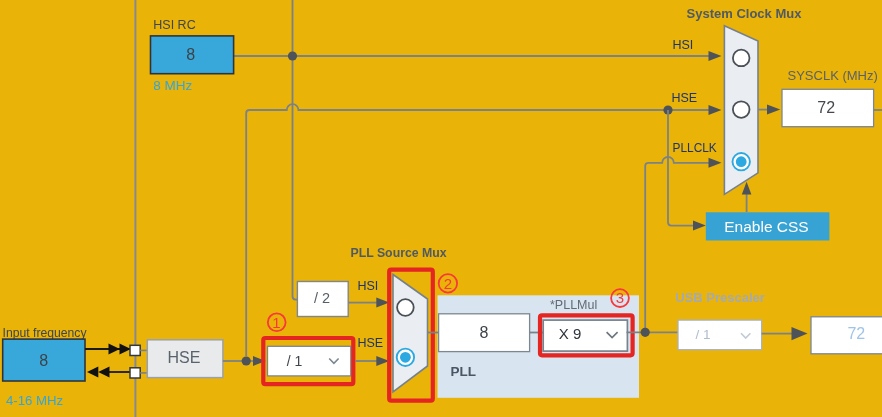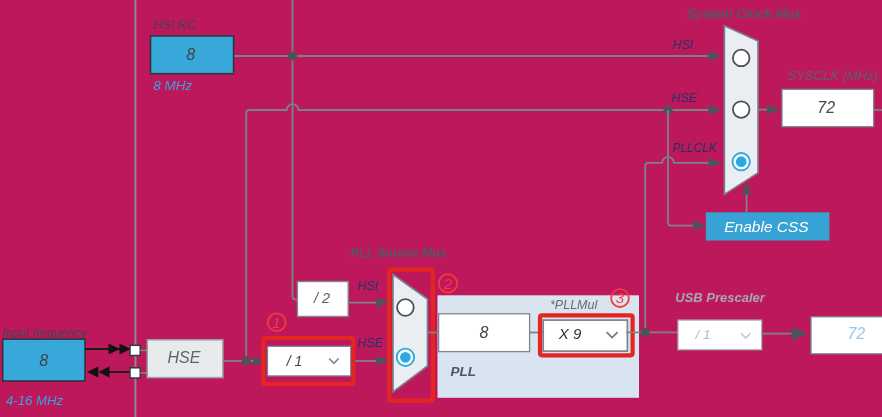--- a/index.html
+++ b/index.html
@@ -1,17 +1,17 @@
 <!DOCTYPE html>
 <html><head>
 <meta charset="utf-8">
 <style>
   html,body{margin:0;padding:0;background:#ffffff;}
-  #stage{position:relative;width:882px;height:417px;overflow:hidden;background:#be185d;
-         font-family:"Liberation Sans", sans-serif;font-style:italic;}
+  #stage{position:relative;width:882px;height:417px;overflow:hidden;background:#eab308;
+         font-family:"Liberation Sans", sans-serif;}
   svg{position:absolute;left:0;top:0;}
   text{font-family:"Liberation Sans", sans-serif;}
 </style>
 </head>
 <body>
 <div id="stage">
 <svg width="882" height="417" viewBox="0 0 882 417">
 
   <g>
         <line x1="135.4" y1="0" x2="135.4" y2="417" stroke="#87898c" stroke-width="2"></line>

